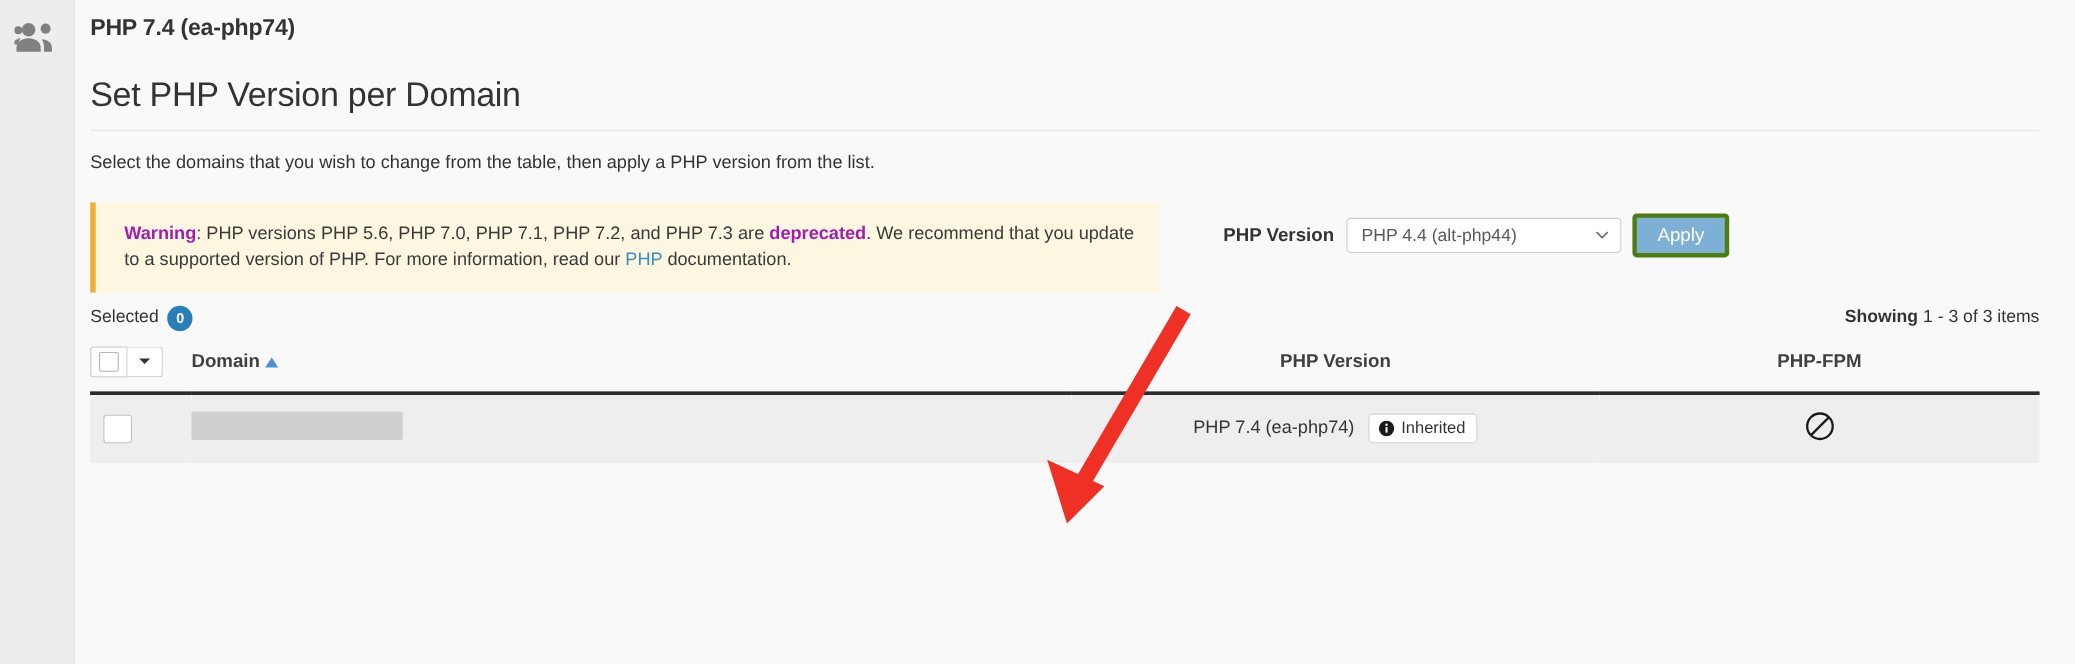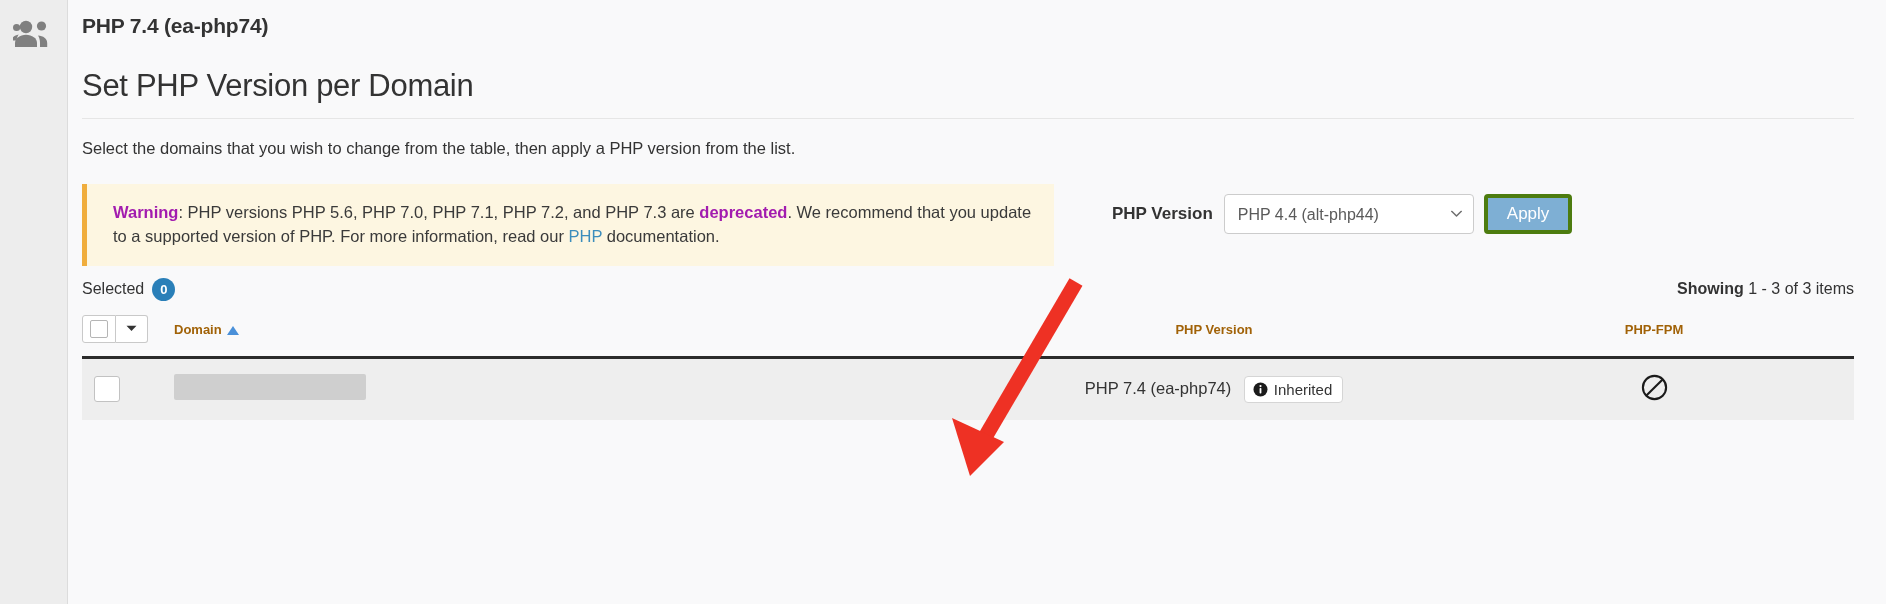--- a/index.html
+++ b/index.html
@@ -65,21 +65,21 @@
     display:flex; align-items:center;
     margin-left:58px; margin-top:10px;
   }
   .version-label {
     font-size:17px; font-weight:bold; color:#333;
     margin-right:11px; white-space:nowrap;
   }
   .select-wrap { position:relative; }
   select.php-select {
     -webkit-appearance:none; appearance:none;
-    width:250px; height:40px;
+    width:250px; height:32px;
     padding:0 34px 0 13px;
     font-size:16px; font-family:"Liberation Sans", sans-serif;
     color:#5a5a5a; background:#fff;
     border:1px solid #ccc; border-radius:4px;
     outline:none;
   }
   .chev {
     position:absolute; right:12px; top:50%;
     transform:translateY(-50%); pointer-events:none;
     width:11px; height:7px;
@@ -133,21 +133,21 @@
   table.dom-table thead th {
     padding:0 0 13px 0;
     border-bottom:3px solid #2b2b2b;
     vertical-align:middle;
   }
   .th-sel { width:92px; text-align:left; }
   .th-domain { text-align:left; }
   .th-ver { text-align:center; width:480px; }
   .th-fpm { text-align:center; width:400px; }
   .th-link {
-    color:#a16207; font-size:13px; font-weight:bold;
+    color:#404040; font-size:17px; font-weight:bold;
     text-decoration:none; cursor:pointer;
   }
   .caret-up {
     display:inline-block; margin-left:5px;
     width:0; height:0;
     border-left:6px solid transparent;
     border-right:6px solid transparent;
     border-bottom:9px solid #4a90d9;
     vertical-align:middle;
   }

